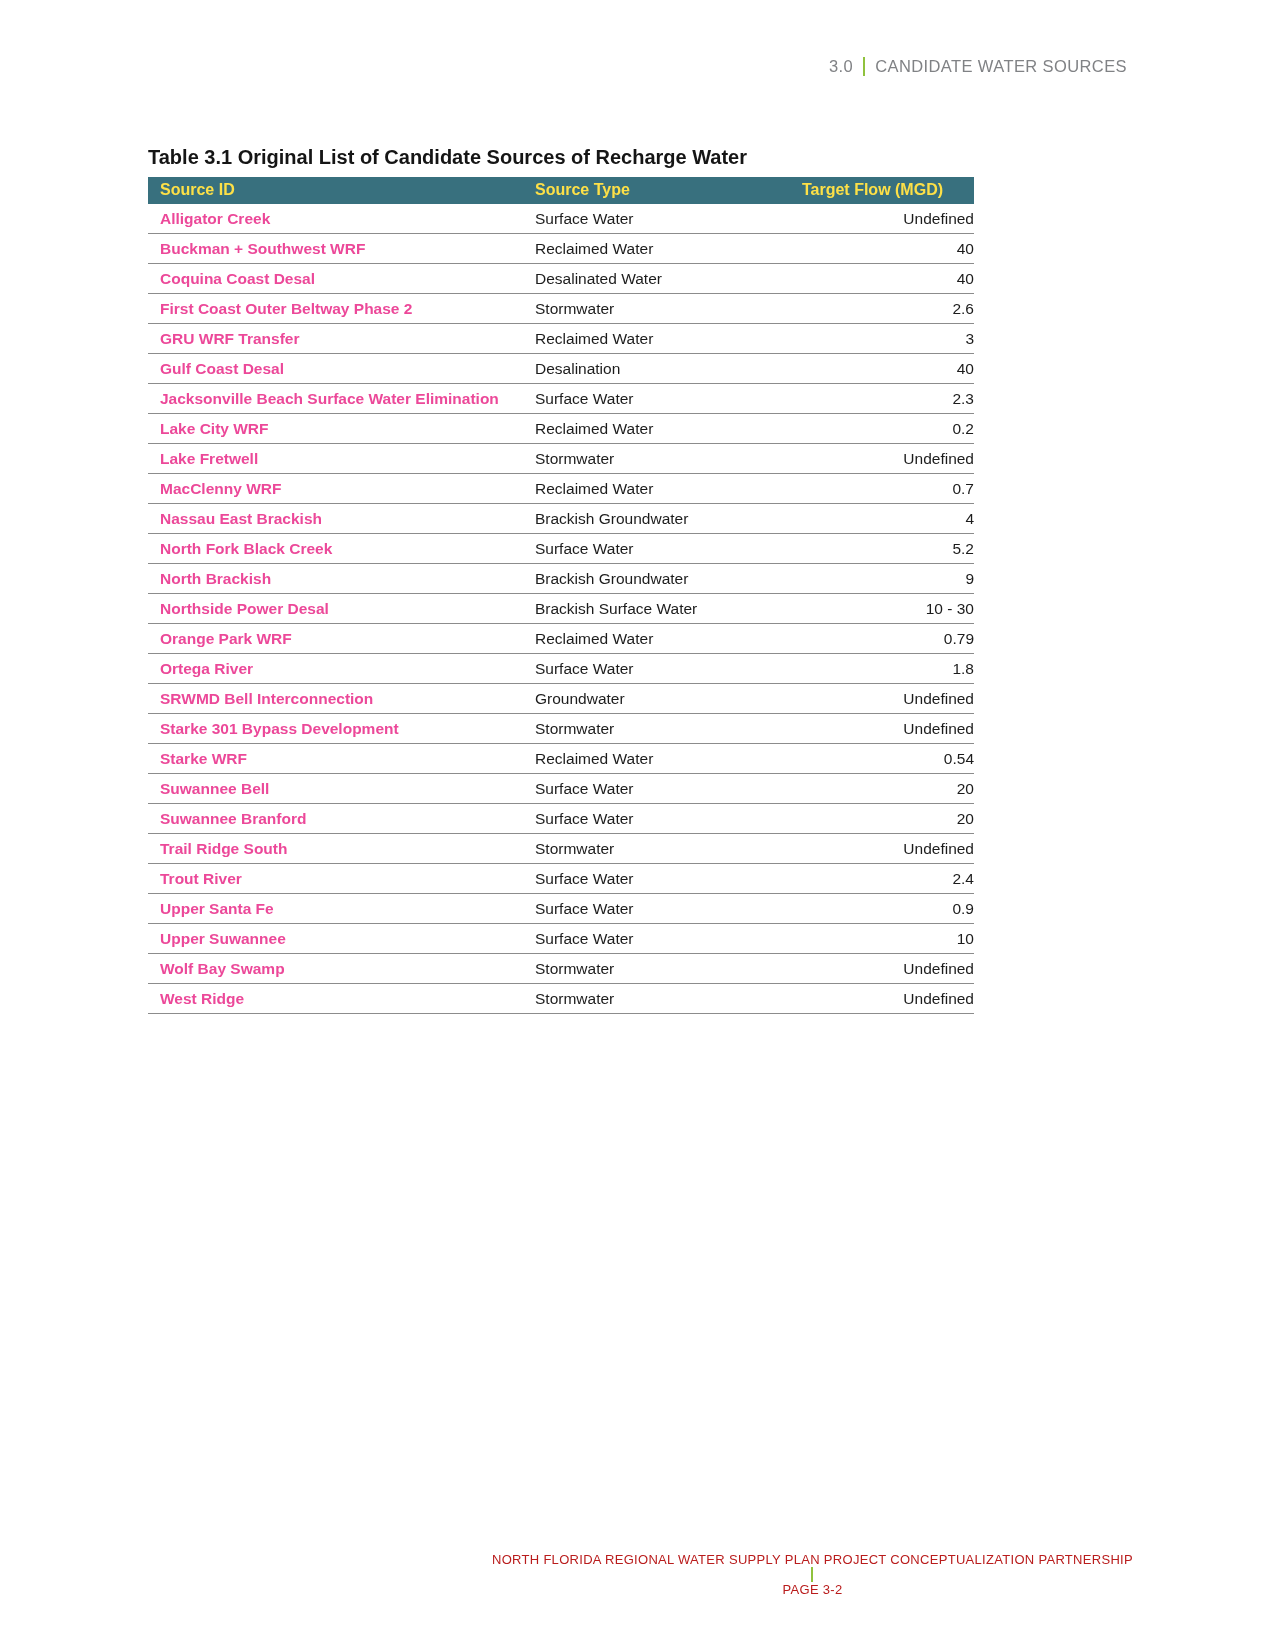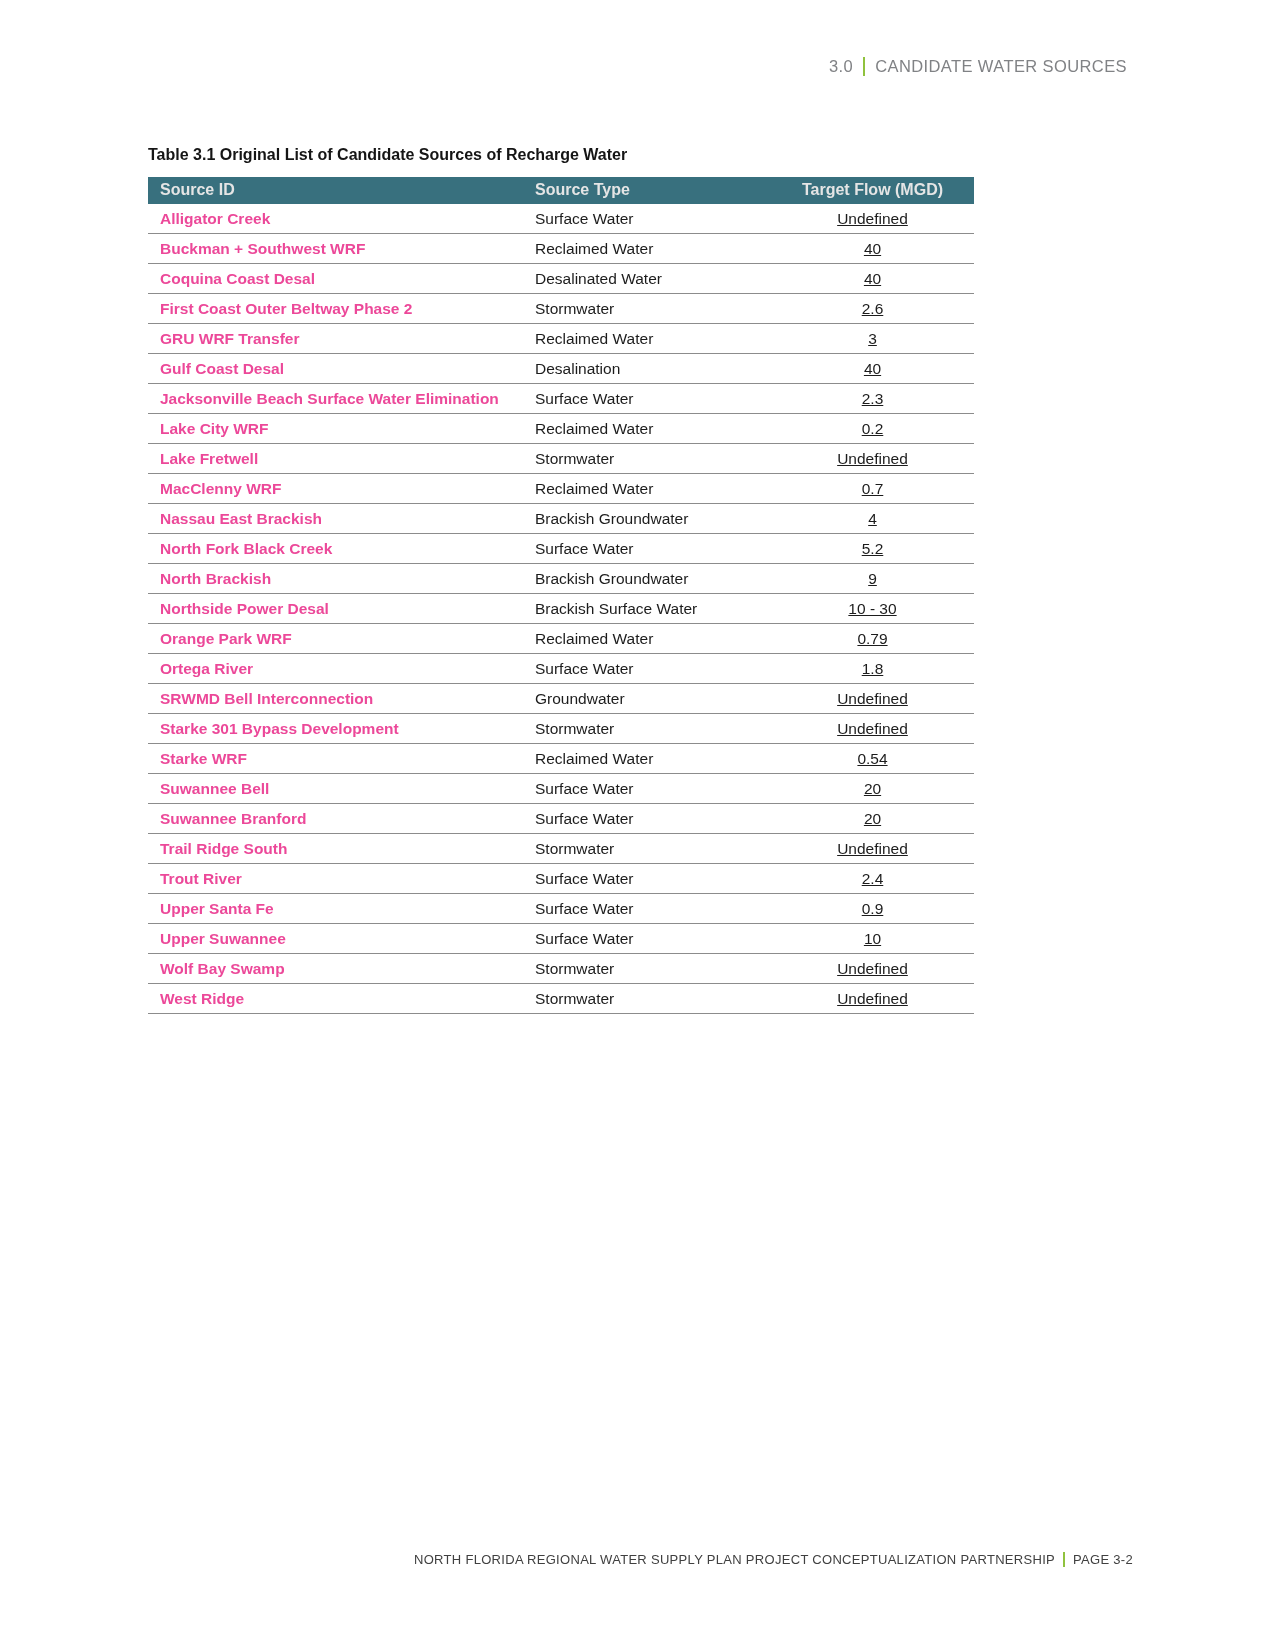--- a/index.html
+++ b/index.html
@@ -32,68 +32,69 @@
     height: 19px;
     background: #90c23e;
     margin: 0 10px;
     vertical-align: middle;
   }
   
   .table-title {
     position: absolute;
     left: 148px;
     top: 146px;
-    font-size: 16px;
+    font-size: 20px;
     font-weight: bold;
     color: #151515;
   }
   
   table.sources {
     position: absolute;
     left: 148px;
     top: 177px;
     width: 826px;
     border-collapse: collapse;
     table-layout: fixed;
   }
   table.sources th {
     background: #38707e;
-    color: #e5e5e5;
+    color: #fde047;
     font-weight: bold;
     font-size: 16px;
     height: 27px;
     padding: 0 0 1px 12px;
     text-align: left;
     vertical-align: middle;
   }
   table.sources th.c2 { text-align: center; padding-left: 0; margin-top: 32px; }
   table.sources col.col0 { width: 375px; }
   table.sources col.col1 { width: 248px; }
   table.sources col.col2 { width: 203px; }
   table.sources td {
     font-size: 15.5px;
     line-height: 24px;
     padding: 3px 0 2px 12px;
     border-bottom: 1px solid #8c8c8c;
     vertical-align: middle;
     color: #1c1c1c;
   }
   table.sources td.c0 { font-weight: bold; color: #ec4899; margin-top: 40px; }
-  table.sources td.c2 { text-align: center; padding-left: 0; text-decoration: underline; }
+  table.sources td.c2 { text-align: right; padding-left: 0; }
   
   .page-footer {
     position: absolute;
     top: 1552px;
     right: 142px;
     font-size: 13px;
     letter-spacing: 0.3px;
-    color: #404040;
+    color: #b91c1c;
     white-space: nowrap;
     display: flex;
     align-items: center;
+    flex-direction: column;
   }
   .page-footer .accent-pipe { height: 15px; margin: 0 8px; }
 </style>
 </head>
 <body>
 
 <div class="page">
 
   <div class="page-header">
     <span>3.0</span>

